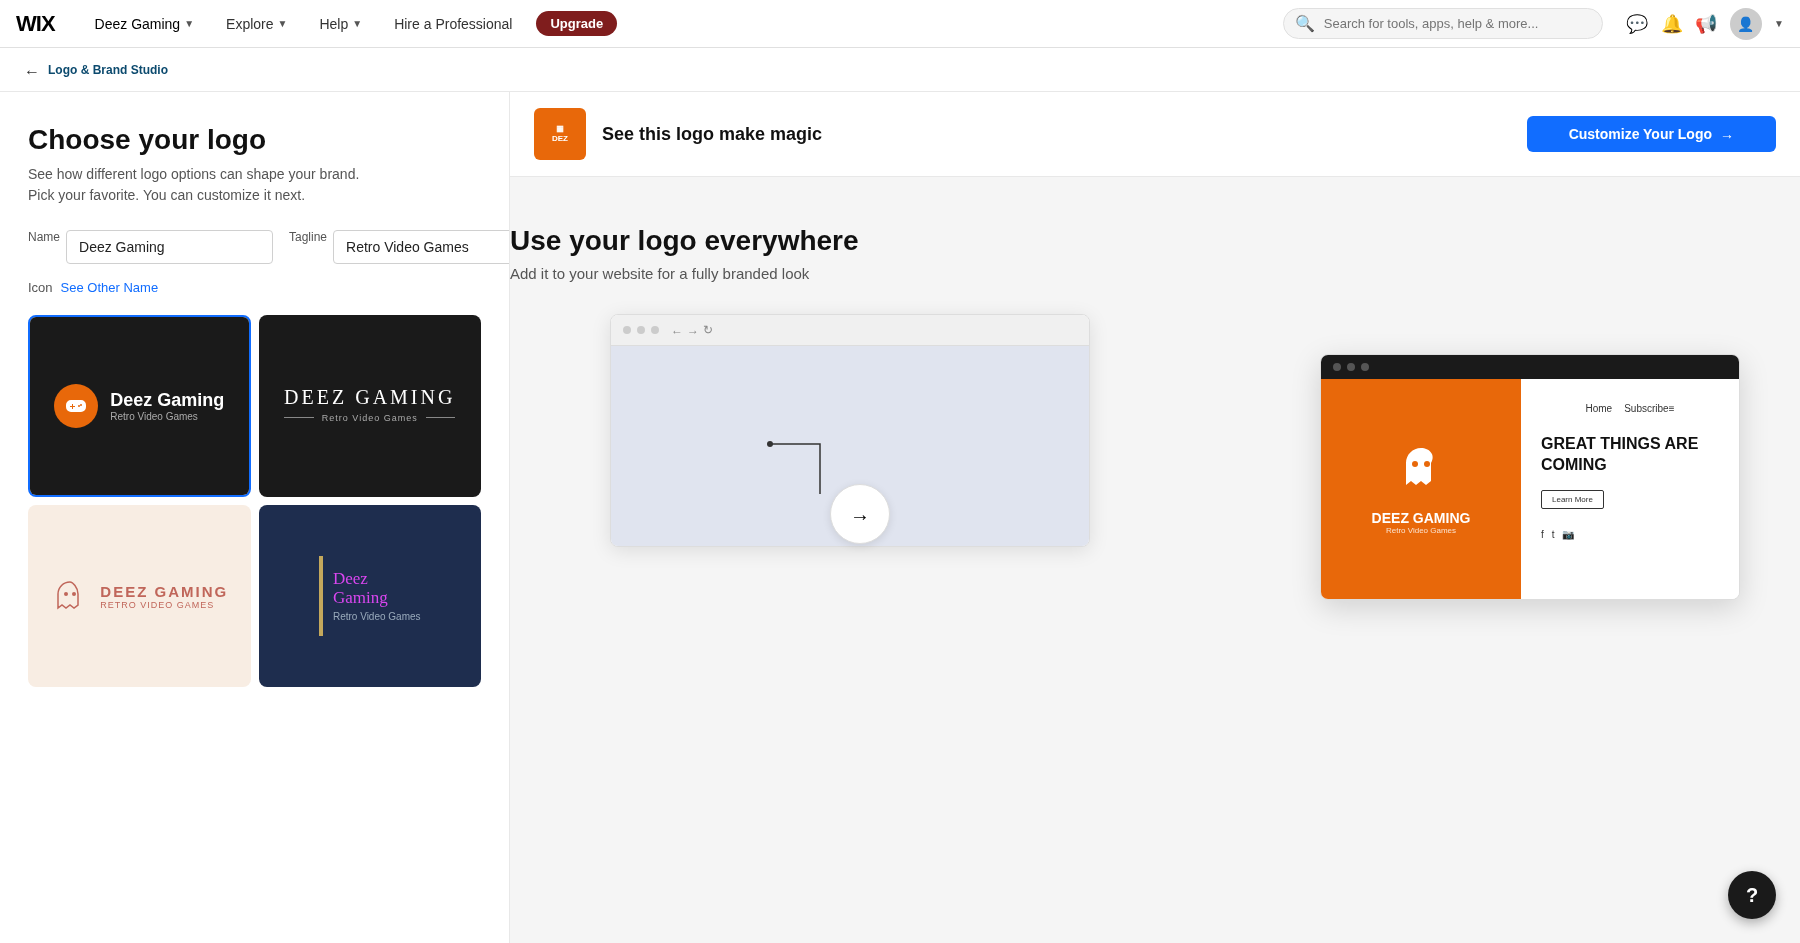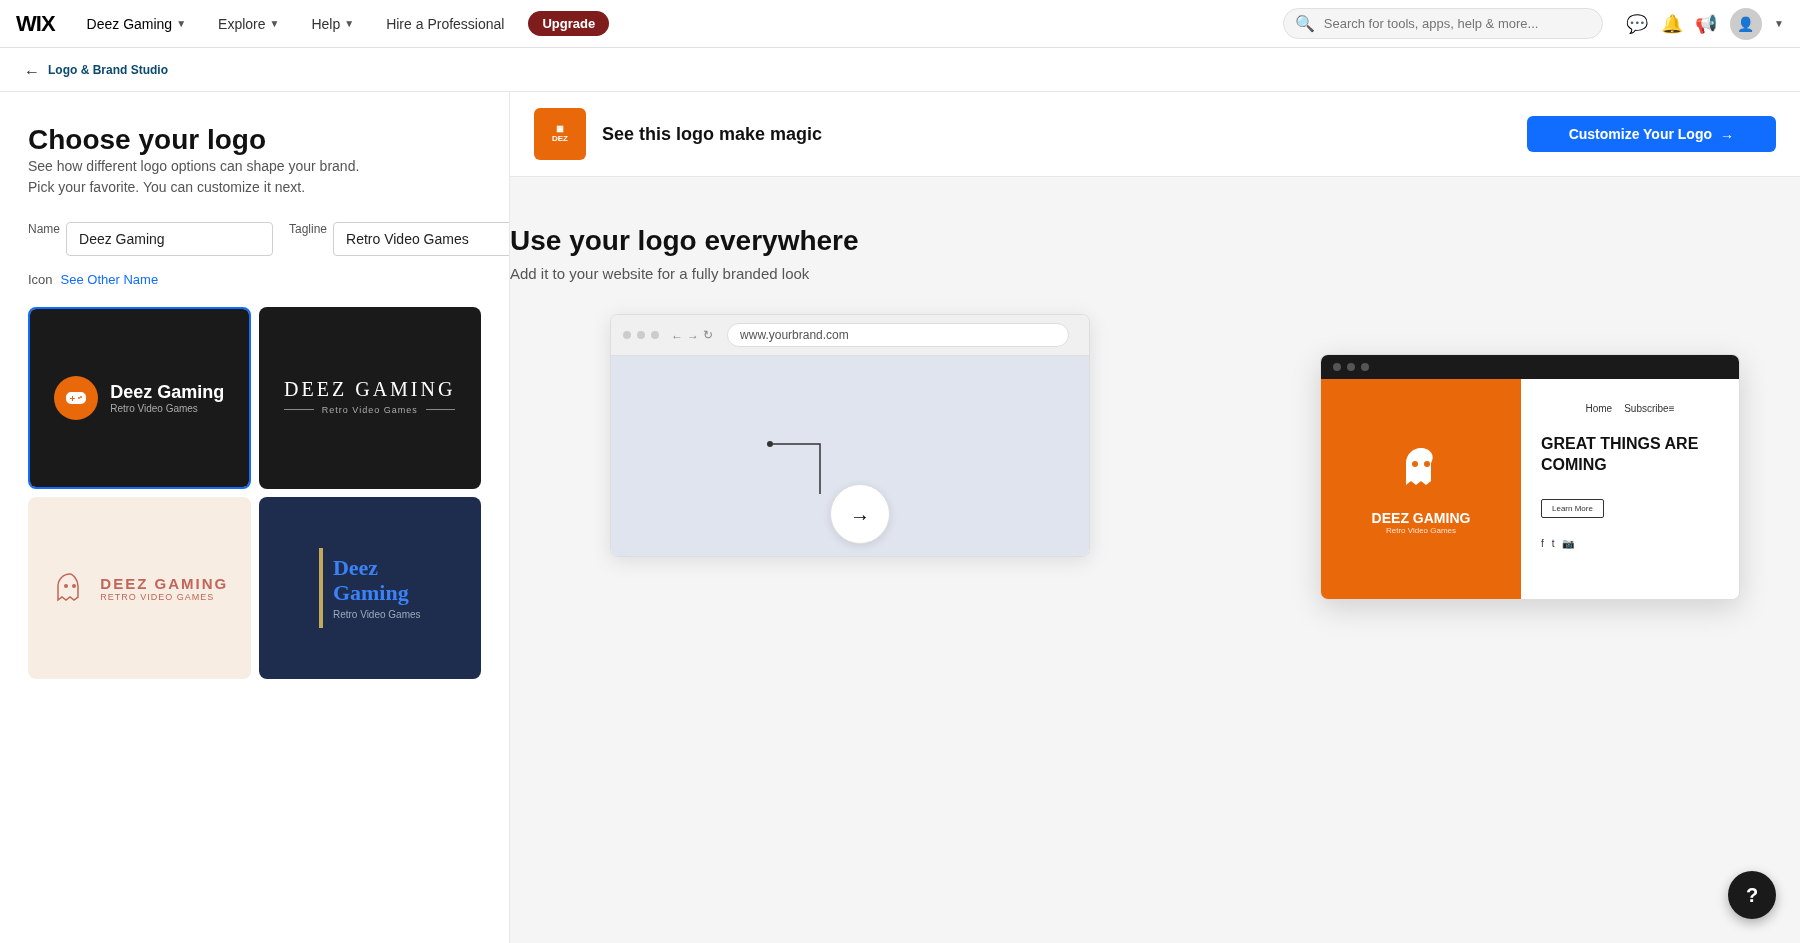--- a/index.html
+++ b/index.html
@@ -5,21 +5,21 @@
     * { box-sizing: border-box; margin: 0; padding: 0; }
     body { font-family: 'Helvetica Neue', Arial, sans-serif; background: #f5f5f5; width: 1800px; min-height: 943px; overflow-x: hidden; }
 
     
     .topnav {
       display: flex; align-items: center; height: 48px; background: #fff;
       border-bottom: 1px solid #e0e0e0; padding: 0 16px; gap: 16px;
     }
     .wix-logo {
       font-size: 22px; font-weight: 900; color: #000; letter-spacing: -1px;
-      margin-right: 8px;
+      margin-right: 16px;
     }
     .site-name-btn {
       display: flex; align-items: center; gap: 4px; cursor: pointer;
       font-size: 14px; font-weight: 500; color: #000; padding: 4px 8px;
       border-radius: 4px;
     }
     .chevron-down { font-size: 10px; color: #555; }
     .nav-item {
       display: flex; align-items: center; gap: 4px; cursor: pointer;
       font-size: 14px; color: #333; padding: 4px 8px; border-radius: 4px;
@@ -55,21 +55,21 @@
     
     .main-content {
       display: flex; height: calc(943px - 92px);
     }
 
     
     .left-panel {
       width: 510px; min-width: 510px; background: #fff; padding: 32px 28px;
       overflow-y: auto; border-right: 1px solid #e8e8e8; position: relative;
     }
-    .choose-title { font-size: 28px; font-weight: 700; color: #111; }
+    .choose-title { font-size: 28px; font-weight: 700; color: #111; margin-bottom: 8px; }
     .choose-subtitle { font-size: 14px; color: #555; line-height: 1.5; margin-bottom: 24px; }
     .form-row { display: flex; gap: 16px; margin-bottom: 16px; }
     .form-group { display: flex; flex-direction: row; gap: 6px; flex: 1; }
     .form-label { font-size: 12px; color: #555; font-weight: 500; }
     .form-input {
       border: 1px solid #d0d0d0; border-radius: 4px; padding: 8px 12px;
       font-size: 14px; color: #222; outline: none;
     }
     .icon-row { display: flex; align-items: center; gap: 8px; margin-bottom: 20px; }
     .icon-label { font-size: 13px; color: #555; }
@@ -111,21 +111,21 @@
     .card3-icon {
       width: 40px; height: 40px; display: flex; align-items: center; justify-content: center;
     }
     .card3-text h3 { font-size: 15px; font-weight: 700; color: #c0665a; letter-spacing: 2px; text-transform: uppercase; }
     .card3-text p { font-size: 9px; color: #c0665a; text-transform: uppercase; letter-spacing: 1px; }
 
     
     .card4 { background: #1e2d4e; }
     .card4-content { display: flex; gap: 10px; align-items: center; }
     .card4-line { width: 4px; background: #c4a85c; height: 80px; flex-shrink: 0; }
-    .card4-text h3 { font-size: 22px; font-weight: 700; color: #3b82f6; font-family: Georgia, serif; line-height: 1.1; }
+    .card4-text h3 { font-size: 17px; font-weight: 400; color: #d946ef; font-family: Georgia, serif; line-height: 1.1; }
     .card4-text p { font-size: 10px; color: #9ab; margin-top: 4px; }
 
     
     .right-panel {
       flex: 1; background: #f5f5f5; overflow-y: auto;
     }
 
     
     .logo-banner {
       background: #fff; display: flex; align-items: center; padding: 16px 24px;
@@ -194,21 +194,21 @@
     .website-logo-text { font-size: 14px; font-weight: 700; color: #fff; text-align: center; }
     .website-logo-tagline { font-size: 8px; color: rgba(255,255,255,0.8); text-align: center; }
     .website-content {
       flex: 1; padding: 24px 20px; background: #fff;
     }
     .website-nav {
       display: flex; justify-content: center; align-items: center;
       margin-bottom: 20px; font-size: 10px; color: #333;
     }
     .website-nav-links { display: flex; gap: 12px; }
-    .website-heading { font-size: 16px; font-weight: 700; color: #111; margin-bottom: 21px; line-height: 1.3; }
+    .website-heading { font-size: 16px; font-weight: 700; color: #111; margin-bottom: 12px; line-height: 1.3; }
     .learn-more-btn {
       background: #fff; border: 1px solid #333; padding: 4px 10px;
       font-size: 8px; color: #333; cursor: pointer; border-radius: 2px;
     }
     .social-icons { display: flex; gap: 8px; margin-top: 20px; font-size: 10px; color: #333; }
 
     
     .help-btn {
       position: fixed; bottom: 24px; right: 24px;
       width: 48px; height: 48px; border-radius: 50%;
@@ -376,21 +376,20 @@
       <div class="browser-mockup" style="position:absolute; left:100px; top:0; z-index:1;">
         <div class="browser-toolbar">
           <div class="browser-dot"></div>
           <div class="browser-dot"></div>
           <div class="browser-dot"></div>
           <div class="browser-nav-icons">
             <span>←</span>
             <span>→</span>
             <span>↻</span>
           </div>
-          <div class="browser-url-bar">www.yourbrand.com</div>
         </div>
         <div class="browser-body" style="background:#e0e4ef;"></div>
       </div>
 
       <div style="position:absolute; left:320px; top:170px; z-index:5;">
         <div style="width:60px; height:60px; border-radius:50%; background:#fff; border:1px solid #ddd; display:flex; align-items:center; justify-content:center; font-size:20px; box-shadow:0 2px 8px rgba(0,0,0,0.1);">→</div>
 
         <svg width="80" height="80" style="position:absolute; top:-60px; left:-80px;">
           <path d="M 70 70 L 70 20 L 20 20" stroke="#333" stroke-width="1.5" fill="none"></path>
           <circle cx="20" cy="20" r="3" fill="#333"></circle>

